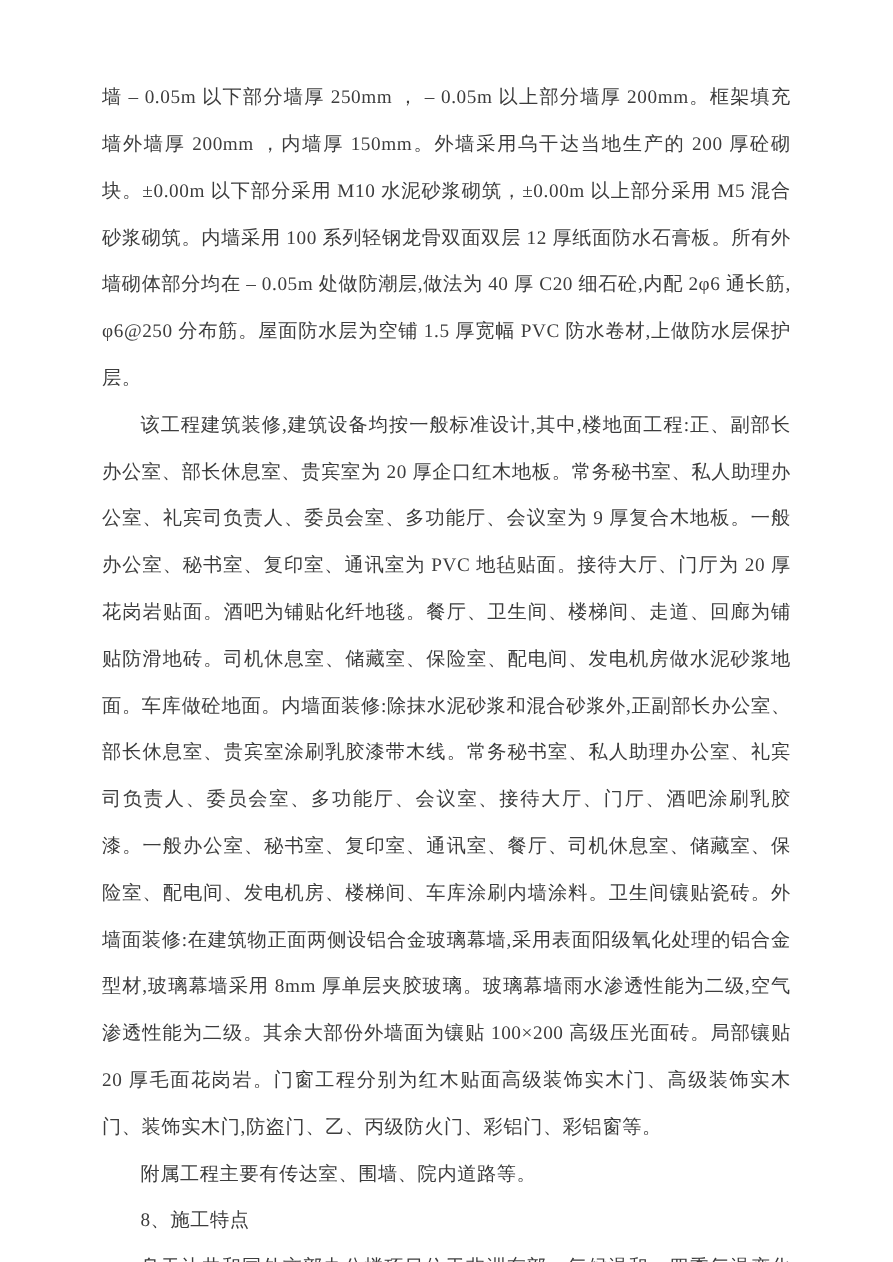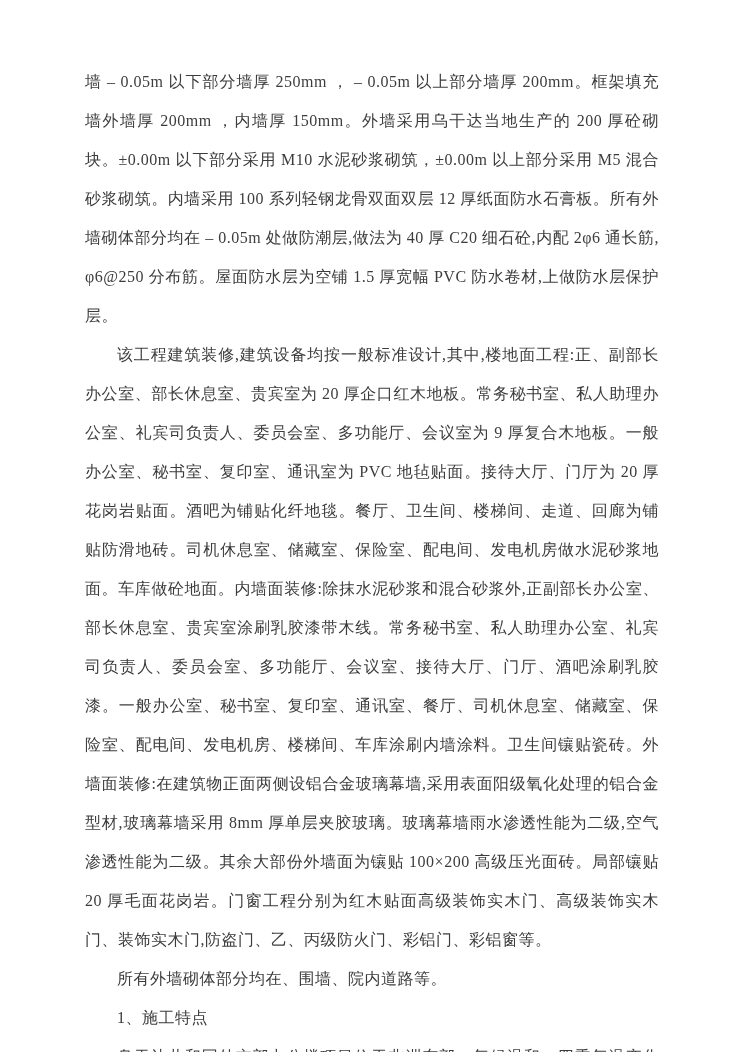--- a/index.html
+++ b/index.html
@@ -30,16 +30,16 @@
   .para.indent {
     text-indent: 2em;
   }
 </style>
 </head>
 <body>
 
 <div class="page">
   <p class="para">墙 – 0.05m 以下部分墙厚 250mm ， – 0.05m 以上部分墙厚 200mm。框架填充墙外墙厚 200mm ，内墙厚 150mm。外墙采用乌干达当地生产的 200 厚砼砌块。±0.00m 以下部分采用 M10 水泥砂浆砌筑，±0.00m 以上部分采用 M5 混合砂浆砌筑。内墙采用 100 系列轻钢龙骨双面双层 12 厚纸面防水石膏板。所有外墙砌体部分均在 – 0.05m 处做防潮层,做法为 40 厚 C20 细石砼,内配 2φ6 通长筋,φ6@250 分布筋。屋面防水层为空铺 1.5 厚宽幅 PVC 防水卷材,上做防水层保护层。</p>
   <p class="para indent">该工程建筑装修,建筑设备均按一般标准设计,其中,楼地面工程:正、副部长办公室、部长休息室、贵宾室为 20 厚企口红木地板。常务秘书室、私人助理办公室、礼宾司负责人、委员会室、多功能厅、会议室为 9 厚复合木地板。一般办公室、秘书室、复印室、通讯室为 PVC 地毡贴面。接待大厅、门厅为 20 厚花岗岩贴面。酒吧为铺贴化纤地毯。餐厅、卫生间、楼梯间、走道、回廊为铺贴防滑地砖。司机休息室、储藏室、保险室、配电间、发电机房做水泥砂浆地面。车库做砼地面。内墙面装修:除抹水泥砂浆和混合砂浆外,正副部长办公室、部长休息室、贵宾室涂刷乳胶漆带木线。常务秘书室、私人助理办公室、礼宾司负责人、委员会室、多功能厅、会议室、接待大厅、门厅、酒吧涂刷乳胶漆。一般办公室、秘书室、复印室、通讯室、餐厅、司机休息室、储藏室、保险室、配电间、发电机房、楼梯间、车库涂刷内墙涂料。卫生间镶贴瓷砖。外墙面装修:在建筑物正面两侧设铝合金玻璃幕墙,采用表面阳级氧化处理的铝合金型材,玻璃幕墙采用 8mm 厚单层夹胶玻璃。玻璃幕墙雨水渗透性能为二级,空气渗透性能为二级。其余大部份外墙面为镶贴 100×200 高级压光面砖。局部镶贴 20 厚毛面花岗岩。门窗工程分别为红木贴面高级装饰实木门、高级装饰实木门、装饰实木门,防盗门、乙、丙级防火门、彩铝门、彩铝窗等。</p>
-  <p class="para indent">所有外墙砌体部分均在、围墙、院内道路等。</p>
-  <p class="para indent">1、施工特点</p>
+  <p class="para indent">附属工程主要有传达室、围墙、院内道路等。</p>
+  <p class="para indent">8、施工特点</p>
   <p class="para indent">乌干达共和国外交部办公楼项目位于非洲东部，气候温和，四季气温变化不大，有利</p>
 </div>
 
 </body></html>

